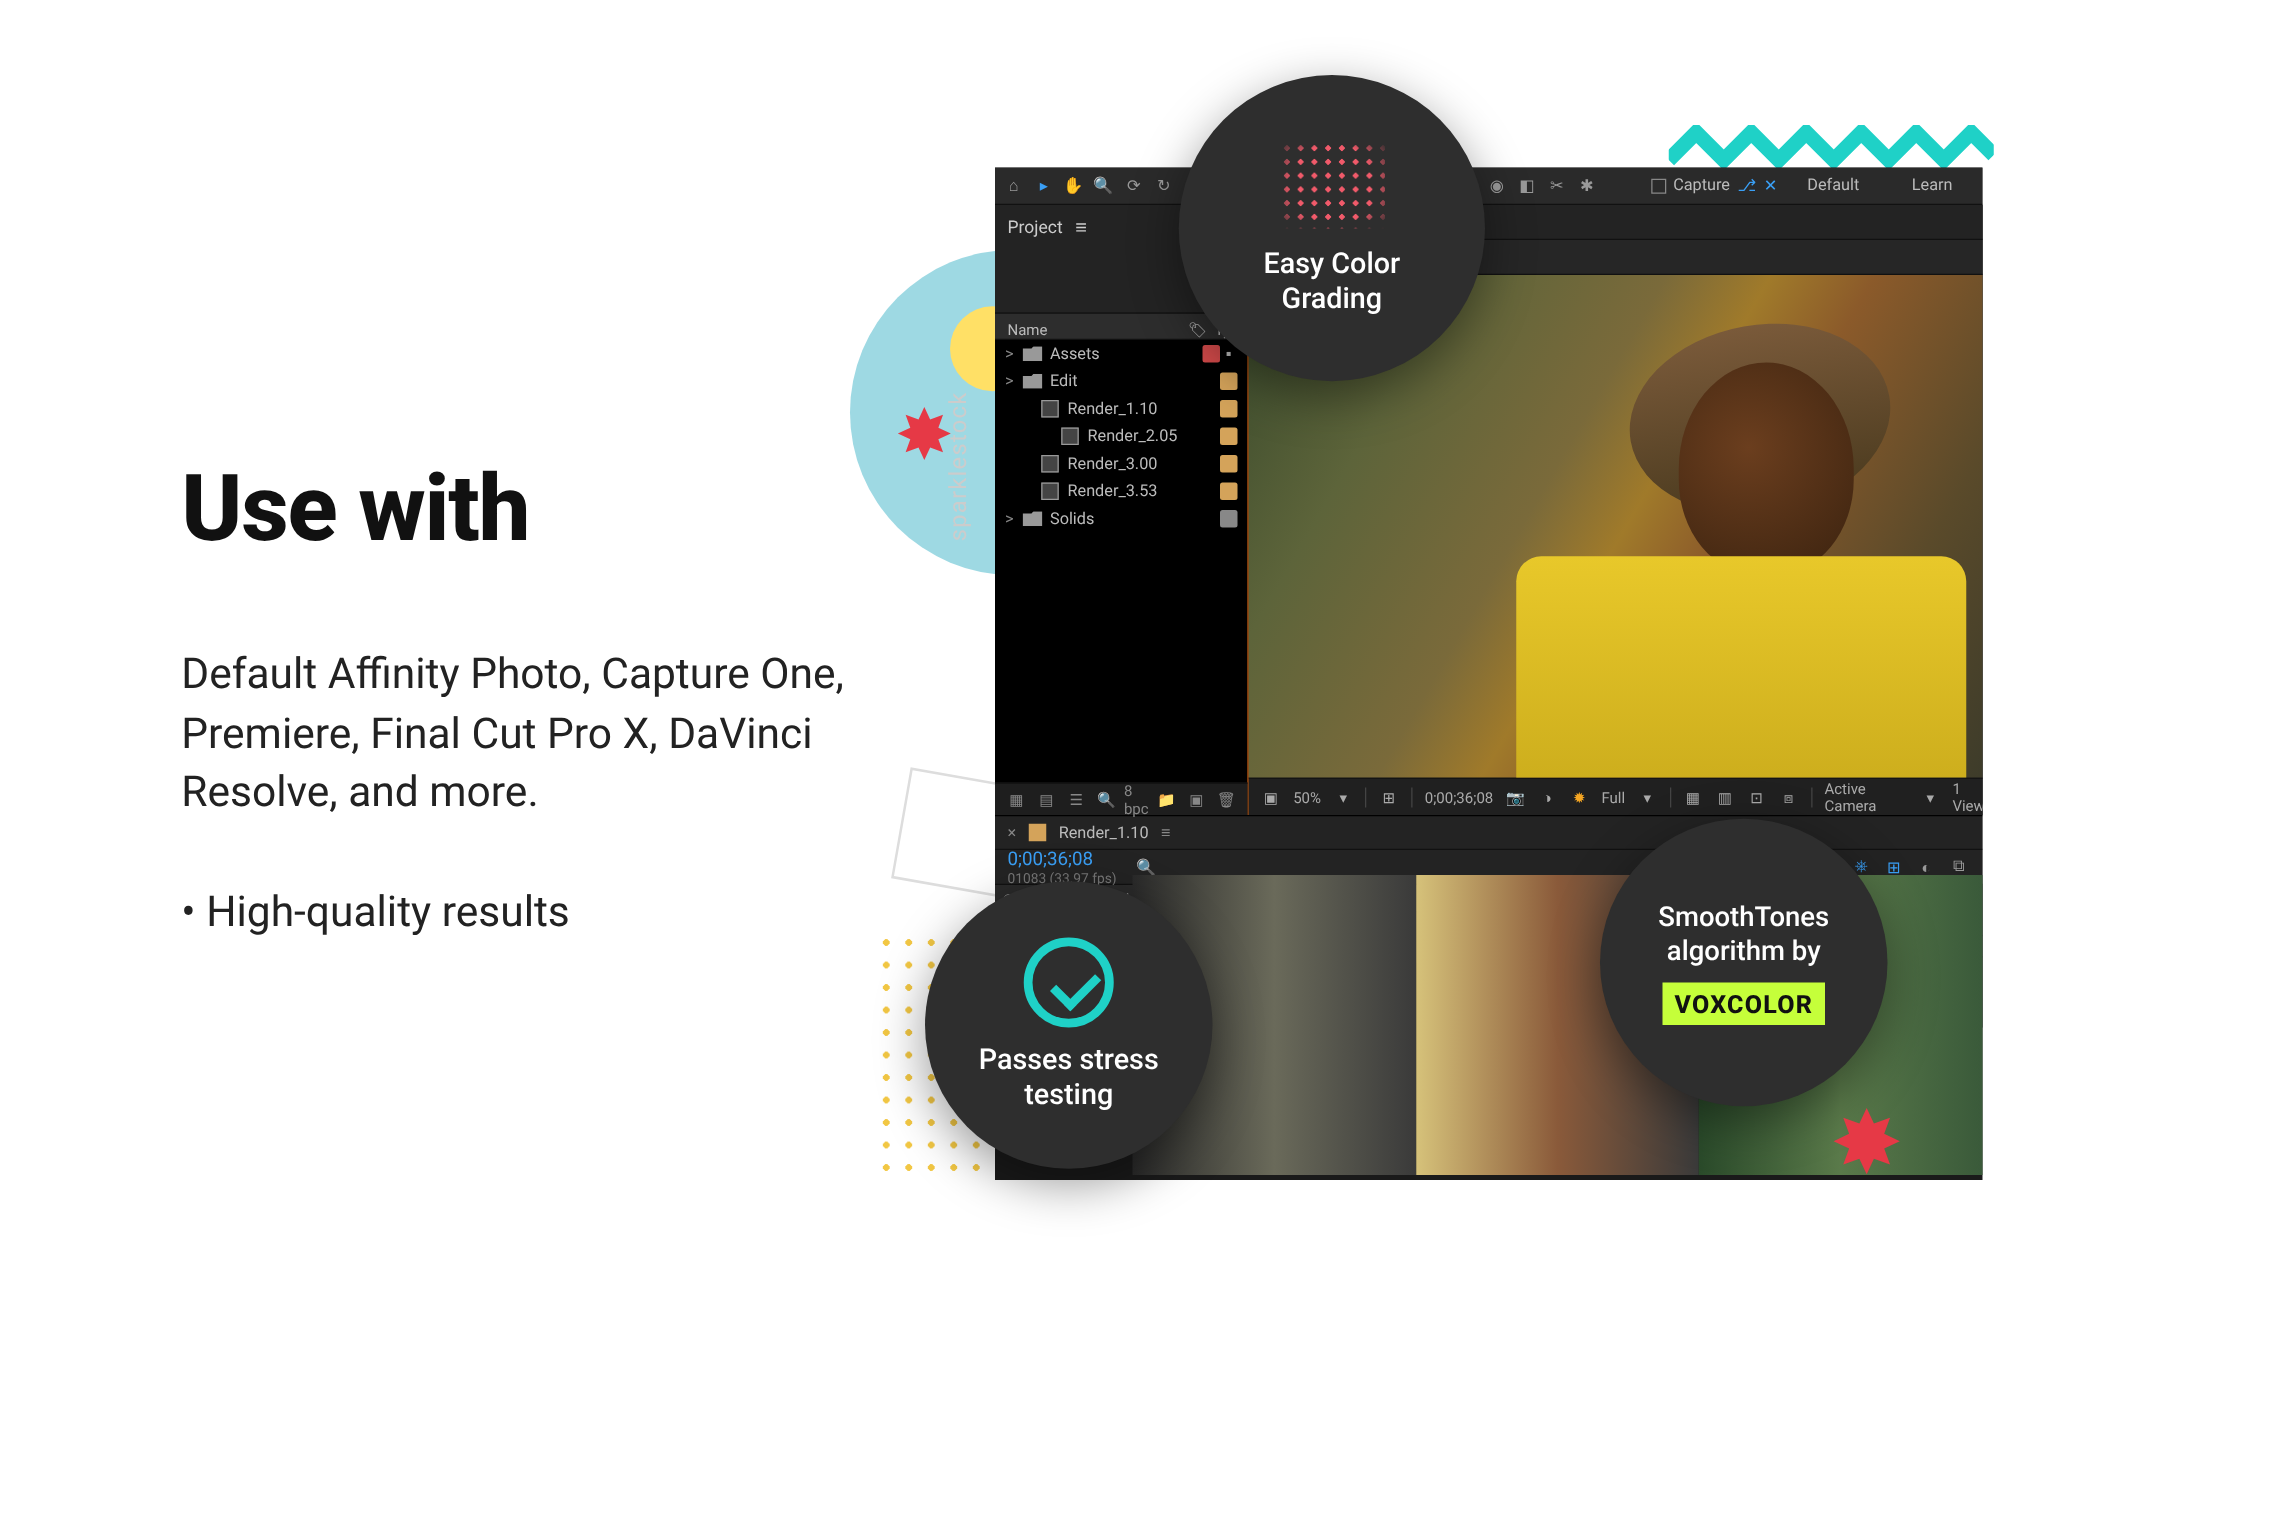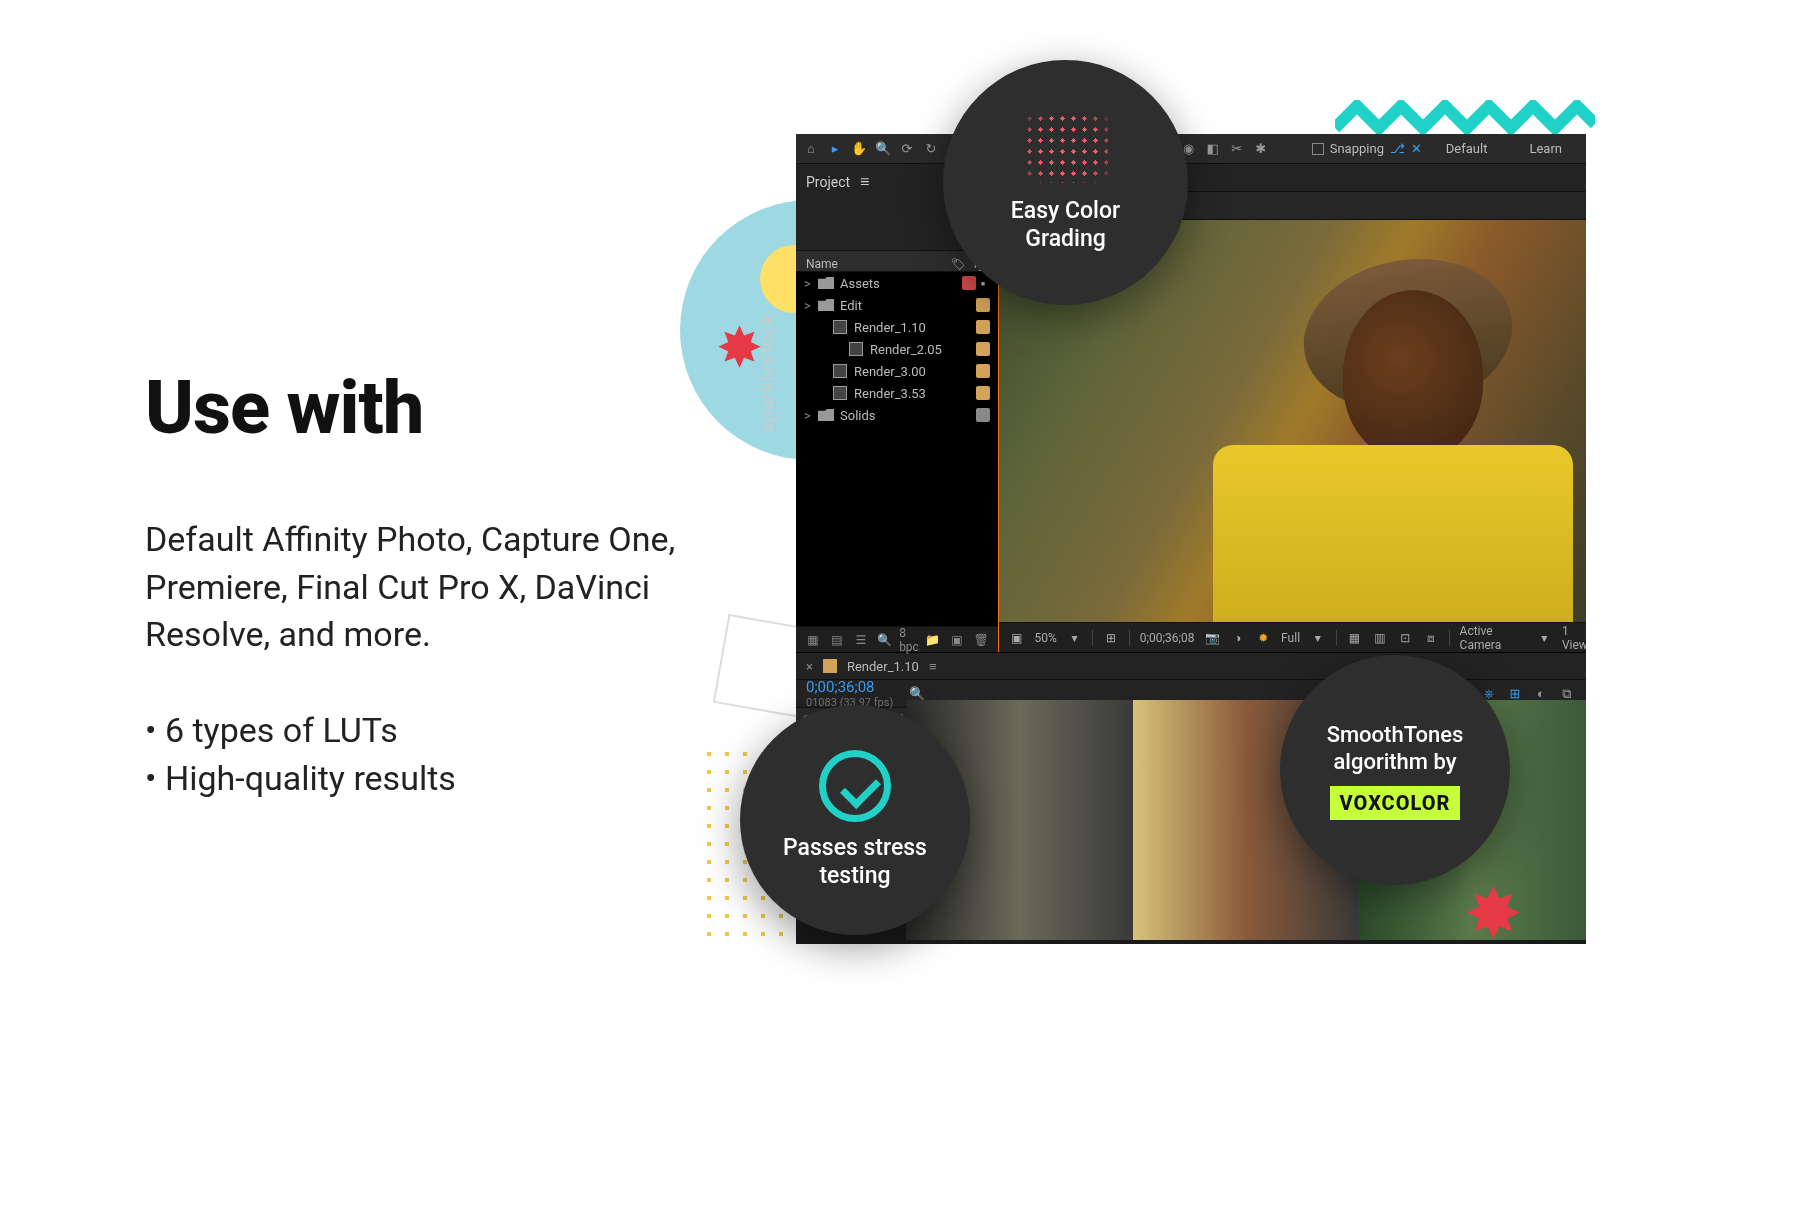--- a/index.html
+++ b/index.html
@@ -238,21 +238,20 @@
   <polyline points="0,28 22,6 44,28 66,6 88,28 110,6 132,28 154,6 176,28 198,6 220,28 242,6 260,24" fill="none" stroke="#1fd1c7" stroke-width="12" stroke-linejoin="miter"></polyline>
 </svg>
 <div class="watermark">sparklestock</div>
 
 <div class="left-col">
   <h1 class="headline">
     <span>Use with</span><br>
   </h1>
   <p class="desc">Default Affinity Photo, Capture One, Premiere, Final Cut Pro X, DaVinci Resolve, and more.</p>
   <div class="bullets">
-    <div>• 6 types of LUTs</div>
     <div>• High-quality results</div>
   </div>
 </div>
 
 <div class="app">
 
   <div class="app-toolbar">
     <span class="icon">⌂</span>
     <span class="icon" style="color:#3a9ff5">▸</span>
     <span class="icon">✋</span>
@@ -264,21 +263,21 @@
     <span class="icon">✎</span>
     <span class="icon">T</span>
     <span class="icon">✦</span>
     <span class="icon">◉</span>
     <span class="icon">◧</span>
     <span class="icon">✂</span>
     <span class="icon">✱</span>
     <span style="width:30px"></span>
     <div class="snapping-group">
       <span class="snapping-box"></span>
-      <span>Snapping</span>
+      <span>Capture</span>
       <span style="color:#3a9ff5">⎇</span>
       <span style="color:#3a9ff5">✕</span>
     </div>
     <span class="top-tab">Default</span>
     <span class="top-tab">Learn</span>
   </div>
 
   <div class="app-row">
 
     <div class="project-panel">

